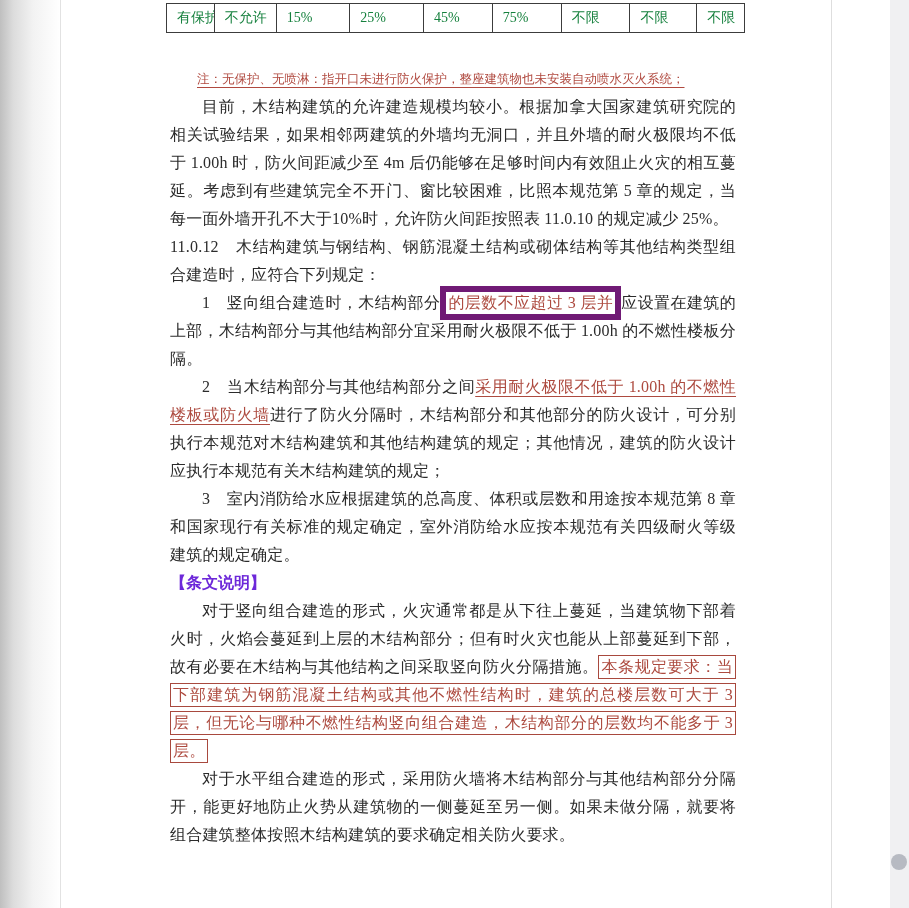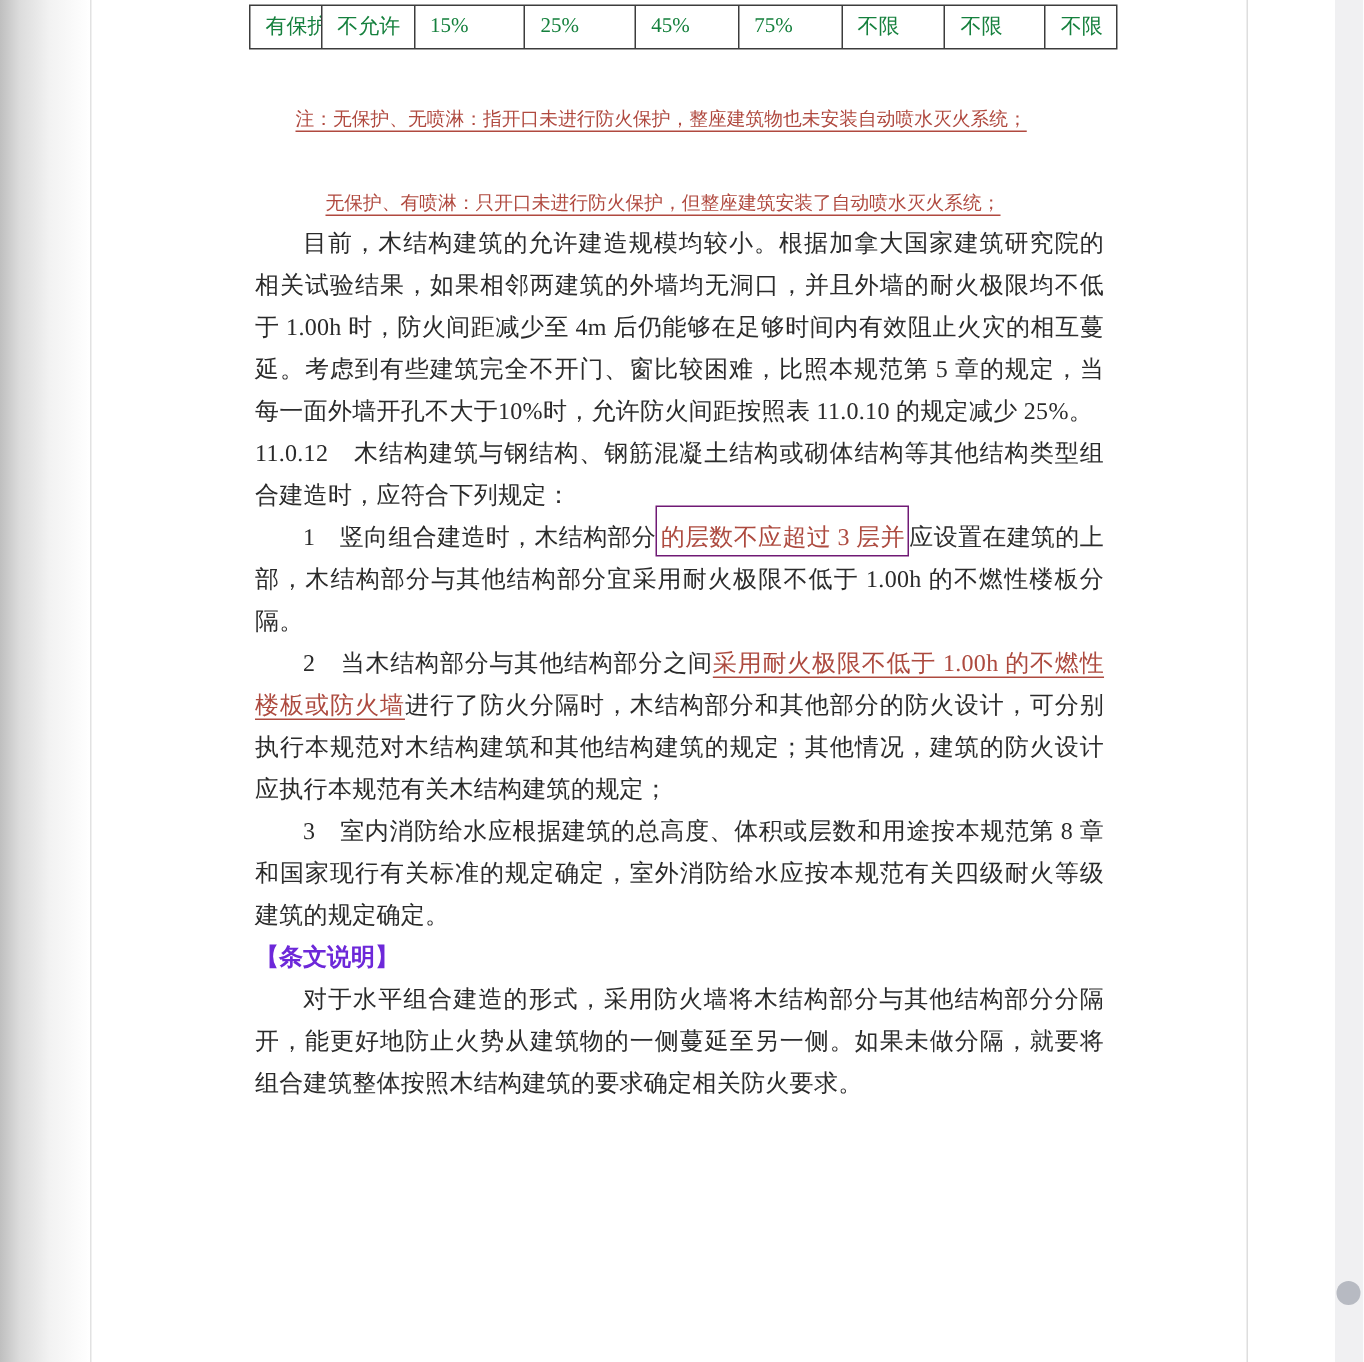--- a/index.html
+++ b/index.html
@@ -45,21 +45,21 @@
   .para{
     margin:0;font-size:16px;line-height:28px;text-align:justify;
     letter-spacing:0.2px;
   }
   .indent{text-indent:2em;}
   .heading-para{margin:0;font-size:16px;line-height:28px;font-weight:bold;color:#6d28d9;}
   .red-underline{
     color:#ad4a3f;text-decoration:underline;text-underline-offset:4px;text-decoration-thickness:1px;
   }
   .gray-box{
-    color:#ad4a3f;border:1px solid #701a75;padding:12px 2px 3px 2px;
+    color:#ad4a3f;border:6px solid #701a75;padding:2px 2px 3px 2px;
   }
   .red-box{
     color:#ad4a3f;border:1.3px solid #a8493e;padding:2px 2px 3px 2px;
     box-decoration-break:clone;-webkit-box-decoration-break:clone;
   }
 </style>
 </head>
 <body>
 
 <div class="stage">
@@ -77,37 +77,37 @@
     <div class="cell" style="width:69px">75%</div>
     <div class="cell" style="width:69px">不限</div>
     <div class="cell" style="width:67px">不限</div>
     <div class="cell" style="width:47px">不限</div>
   </div>
 
   <div class="content">
 
     <div class="notes">
       <div class="note-line first">注：无保护、无喷淋：指开口未进行防火保护，整座建筑物也未安装自动喷水灭火系统；</div>
-      <div class="note-line cont">无保护、有喷淋：只开口未进行防火保护，但整座建筑安装了自动喷水灭火系统；</div>
     </div>
 
     <p class="para indent">目前，木结构建筑的允许建造规模均较小。根据加拿大国家建筑研究院的相关试验结果，如果相邻两建筑的外墙均无洞口，并且外墙的耐火极限均不低于 1.00h 时，防火间距减少至 4m 后仍能够在足够时间内有效阻止火灾的相互蔓延。考虑到有些建筑完全不开门、窗比较困难，比照本规范第 5 章的规定，当每一面外墙开孔不大于10%时，允许防火间距按照表 11.0.10 的规定减少 25%。</p>
 
     <p class="para">11.0.12　木结构建筑与钢结构、钢筋混凝土结构或砌体结构等其他结构类型组合建造时，应符合下列规定：</p>
 
     <p class="para indent"><span>1　竖向组合建造时，木结构部分</span><span class="gray-box">的层数不应超过 3 层并</span><span>应设置在建筑的上部，木结构部分与其他结构部分宜采用耐火极限不低于 1.00h 的不燃性楼板分隔。</span></p>
 
 
     <p class="para indent"><span>2　当木结构部分与其他结构部分之间</span><span class="red-underline">采用耐火极限不低于 1.00h 的不燃性楼板或防火墙</span><span>进行了防火分隔时，木结构部分和其他部分的防火设计，可分别执行本规范对木结构建筑和其他结构建筑的规定；其他情况，建筑的防火设计应执行本规范有关木结构建筑的规定；</span></p>
 
     <p class="para indent">3　室内消防给水应根据建筑的总高度、体积或层数和用途按本规范第 8 章和国家现行有关标准的规定确定，室外消防给水应按本规范有关四级耐火等级建筑的规定确定。</p>
 
     <p class="heading-para">【条文说明】</p>
 
 
+    <p class="para indent"><span>对于竖向组合建造的形式，火灾通常都是从下往上蔓延，当建筑物下部着火时，火焰会蔓延到上层的木结构部分；但有时火灾也能从上部蔓延到下部，故有必要在木结构与其他结构之间采取竖向防火分隔措施。</span><span class="red-box">本条规定要求：当下部建筑为钢筋混凝土结构或其他不燃性结构时，建筑的总楼层数可大于 3 层，但无论与哪种不燃性结构竖向组合建造，木结构部分的层数均不能多于 3 层。</span></p>
 
     <p class="para indent">对于水平组合建造的形式，采用防火墙将木结构部分与其他结构部分分隔开，能更好地防止火势从建筑物的一侧蔓延至另一侧。如果未做分隔，就要将组合建筑整体按照木结构建筑的要求确定相关防火要求。</p>
 
   </div>
 
   <div class="scroll-track"></div>
   <div class="scroll-dot"></div>
 
 </div>
 

